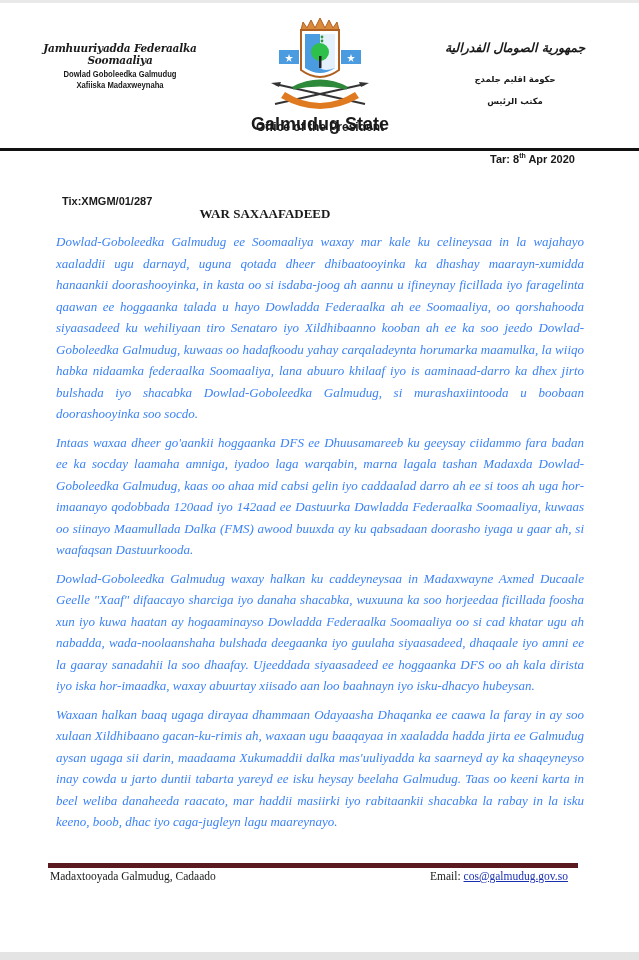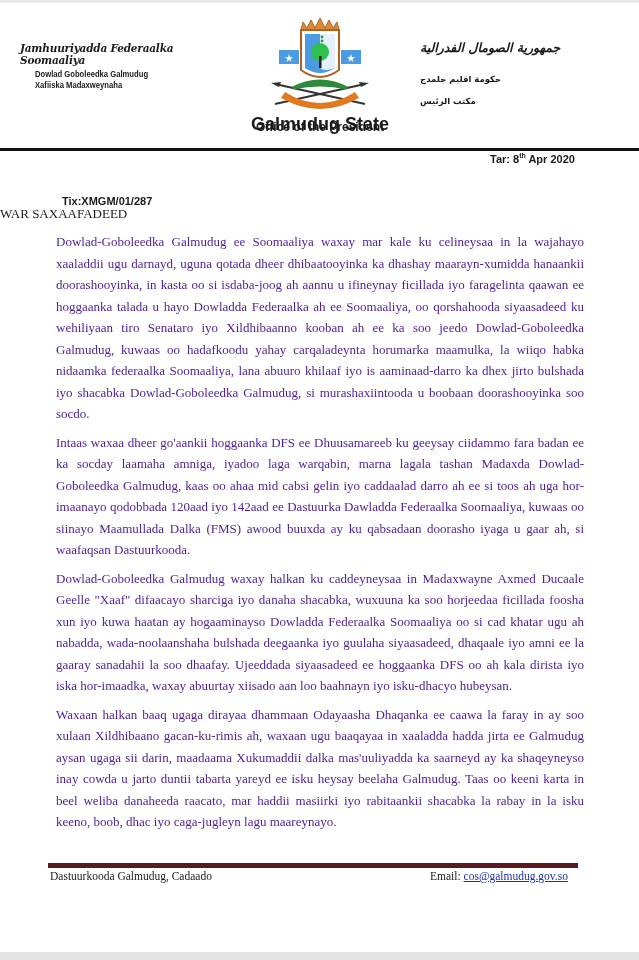--- a/index.html
+++ b/index.html
@@ -3,44 +3,44 @@
   <meta charset="utf-8">
   <style>
     html, body { margin: 0; padding: 0; }
     body {
       width: 639px; height: 960px; background: #ffffff; position: relative;
       overflow: hidden; color: #1a1a1a;
     }
     .topbar { position: absolute; left: 0; top: 0; width: 639px; height: 3px; background: #e9e9e9; }
     .bottombar { position: absolute; left: 0; top: 952px; width: 639px; height: 8px; background: #e4e4e4; }
 
-    .hdr-left { position: absolute; left: 20px; top: 42px; width: 200px; }
+    .hdr-left { position: absolute; left: 20px; top: 42px; width: 200px; text-align: center; }
     .hdr-left .l1 { font-family: "DejaVu Serif", serif; font-style: italic; font-weight: bold; font-size: 10.5px; letter-spacing: -0.2px; }
     .hdr-left .l2 { font-family: "Liberation Sans", sans-serif; font-weight: bold; font-size: 9px; margin-top: 3px; transform: scaleX(0.85); }
     .hdr-left .l3 { font-family: "Liberation Sans", sans-serif; font-weight: bold; font-size: 9px; margin-top: 1px; transform: scaleX(0.85); }
 
-    .hdr-right { position: absolute; left: 420px; top: 40px; width: 190px; text-align: left; direction: rtl; }
+    .hdr-right { position: absolute; left: 420px; top: 40px; width: 190px; text-align: center; direction: rtl; }
     .hdr-right .r1 { font-family: "DejaVu Sans", sans-serif; font-weight: bold; font-style: italic; font-size: 12.5px; }
     .hdr-right .r2 { font-family: "DejaVu Sans", sans-serif; font-weight: bold; font-size: 8.5px; margin-top: 19px; }
     .hdr-right .r3 { font-family: "DejaVu Sans", sans-serif; font-weight: bold; font-size: 8.5px; margin-top: 12px; letter-spacing: 1px; }
 
     .emblem { position: absolute; left: 265px; top: 12px; width: 110px; height: 100px; }
 
     .state-name { position: absolute; left: 220px; top: 114px; width: 200px; text-align: center; font-family: "Liberation Sans", sans-serif; font-weight: bold; font-size: 18px; }
     .office-name { position: absolute; left: 220px; top: 120px; width: 200px; text-align: center; font-family: Liberation Sans, sans-serif; font-weight: bold; font-size: 12px; }
 
     .rule-top { position: absolute; left: 0; top: 148px; width: 639px; height: 3px; background: #111; }
 
     .ref { position: absolute; left: 62px; top: 152px; font-family: "Liberation Sans", sans-serif; font-weight: bold; font-size: 11px; margin-top: 43px; }
     .date { position: absolute; left: 490px; top: 152px; font-family: "Liberation Sans", sans-serif; font-weight: bold; font-size: 11px; }
     .date sup { font-size: 7px; }
 
-    .title { position: absolute; left: 0; top: 206px; width: 530px; font-family: "Liberation Serif", serif; font-weight: normal; font-size: 13px; }
+    .title { position: absolute; left: 0; top: 206px; width: 530px; text-align: center; font-family: "Liberation Serif", serif; font-weight: bold; font-size: 13px; }
 
-    .body-text { position: absolute; left: 56px; top: 231px; width: 528px; font-family: "Liberation Serif", serif; font-size: 13px; line-height: 21.5px; text-align: justify; color: #4c1d95; }
+    .body-text { position: absolute; left: 56px; top: 231px; width: 528px; font-family: "Liberation Serif", serif; font-size: 13px; line-height: 21.5px; text-align: justify; color: #3b82f6; font-style: italic; }
     .body-text p { margin: 0 0 7px 0; }
 
     .rule-bottom { position: absolute; left: 48px; top: 863px; width: 530px; height: 5px; background: #5a1a1f; }
     .footer-left { position: absolute; left: 50px; top: 870px; font-family: "Liberation Serif", serif; font-size: 11.5px; }
     .footer-right { position: absolute; left: 430px; top: 870px; width: 148px; font-family: "Liberation Serif", serif; font-size: 11.5px; }
     .footer-right a { color: #1a2fb0; text-decoration: underline; }
   </style>
 </head>
 <body>
 
@@ -99,16 +99,16 @@
 <div class="title">WAR SAXAAFADEED</div>
 
 <div class="body-text">
   <p>Dowlad-Goboleedka Galmudug ee Soomaaliya waxay mar kale ku celineysaa in la wajahayo xaaladdii ugu darnayd, uguna qotada dheer dhibaatooyinka ka dhashay maarayn-xumidda hanaankii doorashooyinka, in kasta oo si isdaba-joog ah aannu u ifineynay ficillada iyo faragelinta qaawan ee hoggaanka talada  u hayo Dowladda Federaalka ah ee Soomaaliya, oo qorshahooda siyaasadeed ku wehiliyaan tiro Senataro iyo Xildhibaanno kooban ah ee ka soo jeedo Dowlad-Goboleedka Galmudug, kuwaas oo hadafkoodu yahay carqaladeynta horumarka maamulka, la wiiqo habka nidaamka federaalka Soomaaliya, lana abuuro khilaaf iyo is aaminaad-darro ka dhex jirto bulshada iyo shacabka Dowlad-Goboleedka Galmudug, si murashaxiintooda u boobaan doorashooyinka soo socdo.</p>
   <p>Intaas waxaa dheer go'aankii hoggaanka DFS ee Dhuusamareeb ku geeysay ciidammo fara badan ee ka socday laamaha amniga, iyadoo laga warqabin, marna lagala tashan Madaxda Dowlad-Goboleedka Galmudug, kaas oo ahaa mid cabsi gelin iyo caddaalad darro ah ee si toos ah uga hor-imaanayo qodobbada 120aad iyo 142aad ee Dastuurka Dawladda Federaalka Soomaaliya, kuwaas oo siinayo Maamullada Dalka (FMS) awood buuxda ay ku qabsadaan  doorasho iyaga u gaar ah, si waafaqsan Dastuurkooda.</p>
   <p>Dowlad-Goboleedka Galmudug waxay halkan ku caddeyneysaa in Madaxwayne Axmed Ducaale Geelle "Xaaf" difaacayo sharciga iyo danaha shacabka, wuxuuna ka soo horjeedaa ficillada foosha xun iyo kuwa haatan ay hogaaminayso Dowladda Federaalka Soomaaliya oo si cad khatar ugu ah nabadda, wada-noolaanshaha bulshada deegaanka iyo guulaha siyaasadeed, dhaqaale iyo amni ee la gaaray sanadahii la soo dhaafay. Ujeeddada siyaasadeed ee hoggaanka DFS oo ah kala dirista iyo iska hor-imaadka, waxay abuurtay xiisado aan loo baahnayn iyo isku-dhacyo  hubeysan.</p>
   <p>Waxaan halkan baaq ugaga dirayaa dhammaan Odayaasha Dhaqanka ee caawa la faray in ay soo xulaan Xildhibaano gacan-ku-rimis ah, waxaan ugu baaqayaa in xaaladda hadda jirta ee Galmudug aysan ugaga sii darin, maadaama Xukumaddii dalka mas'uuliyadda ka saarneyd ay ka shaqeyneyso inay cowda u jarto duntii tabarta yareyd ee isku heysay beelaha Galmudug. Taas oo keeni karta in beel weliba danaheeda raacato, mar haddii masiirki iyo rabitaankii shacabka la rabay in la isku keeno, boob, dhac iyo caga-jugleyn lagu maareynayo.</p>
 </div>
 
 <div class="rule-bottom"></div>
-<div class="footer-left">Dastuurkooda Galmudug, Cadaado</div>
+<div class="footer-left">Madaxtooyada Galmudug, Cadaado</div>
 <div class="footer-right"><span>Email: </span><a>cos@galmudug.gov.so</a></div>
 
 <div class="bottombar"></div>
 
 </body></html>

